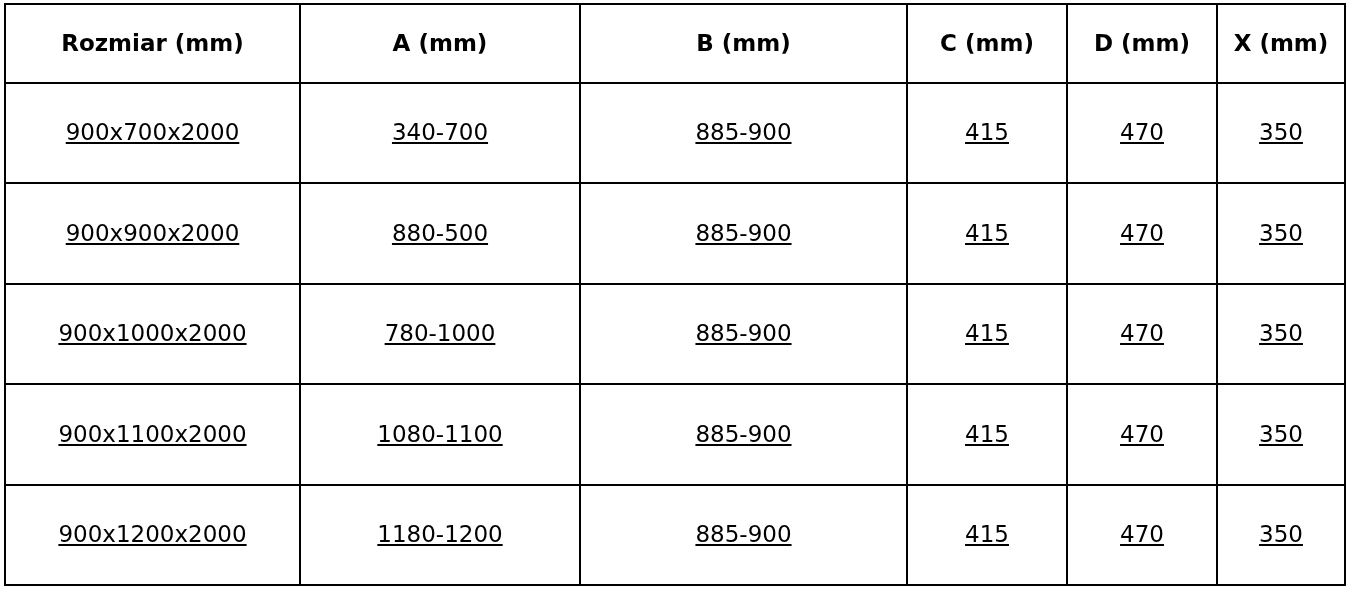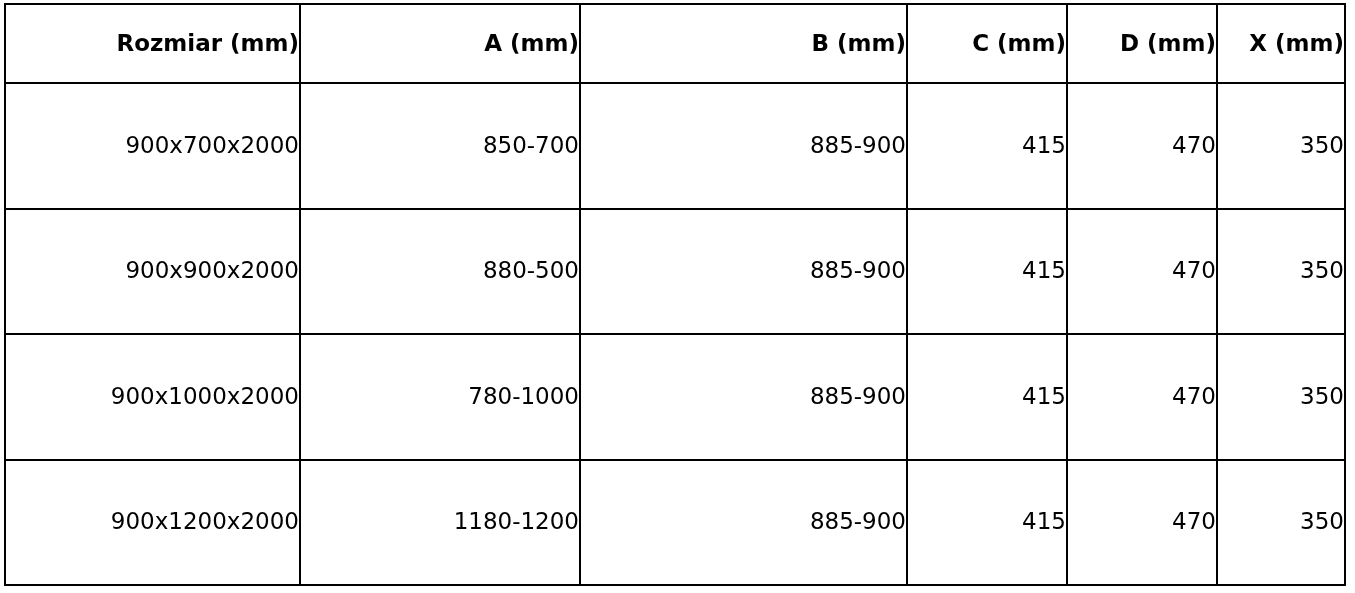--- a/index.html
+++ b/index.html
@@ -24,34 +24,35 @@
     border-collapse: collapse;
     width: 1340px;
     height: 583px;
     margin-left: 4px;
     margin-top: 3px;
     table-layout: fixed;
   }
   table.spec-table th,
   table.spec-table td {
     border: 2px solid #000000;
-    text-align: right;
+    text-align: center;
     vertical-align: middle;
     padding: 0;
     font-size: 23px;
     line-height: 1.2;
     font-weight: 400;
   }
   table.spec-table thead th {
     font-weight: 700;
     font-size: 23px;
     height: 77px;
   }
   table.spec-table tbody td {
     height: 64px;
+    text-decoration: underline;
   }
   
   col.c0 { width: 295px; }
   col.c1 { width: 280px; }
   col.c2 { width: 327px; }
   col.c3 { width: 160px; }
   col.c4 { width: 150px; }
   col.c5 { width: 128px; }
 </style>
 </head>
@@ -73,21 +74,21 @@
         <th>A (mm)</th>
         <th>B (mm)</th>
         <th>C (mm)</th>
         <th>D (mm)</th>
         <th>X (mm)</th>
       </tr>
     </thead>
     <tbody>
       <tr>
         <td>900x700x2000</td>
-        <td>850-700</td>
+        <td>340-700</td>
         <td>885-900</td>
         <td>415</td>
         <td>470</td>
         <td>350</td>
       </tr>
       <tr>
         <td>900x900x2000</td>
         <td>880-500</td>
         <td>885-900</td>
         <td>415</td>
@@ -96,20 +97,28 @@
       </tr>
       <tr>
         <td>900x1000x2000</td>
         <td>780-1000</td>
         <td>885-900</td>
         <td>415</td>
         <td>470</td>
         <td>350</td>
       </tr>
       <tr>
+        <td>900x1100x2000</td>
+        <td>1080-1100</td>
+        <td>885-900</td>
+        <td>415</td>
+        <td>470</td>
+        <td>350</td>
+      </tr>
+      <tr>
         <td>900x1200x2000</td>
         <td>1180-1200</td>
         <td>885-900</td>
         <td>415</td>
         <td>470</td>
         <td>350</td>
       </tr>
     </tbody>
   </table>
 </div>

